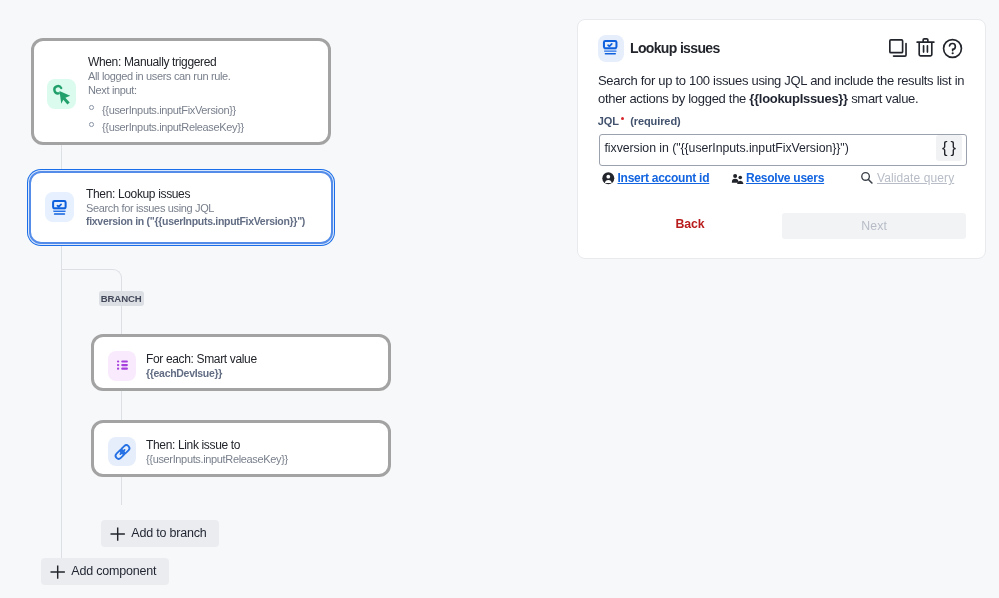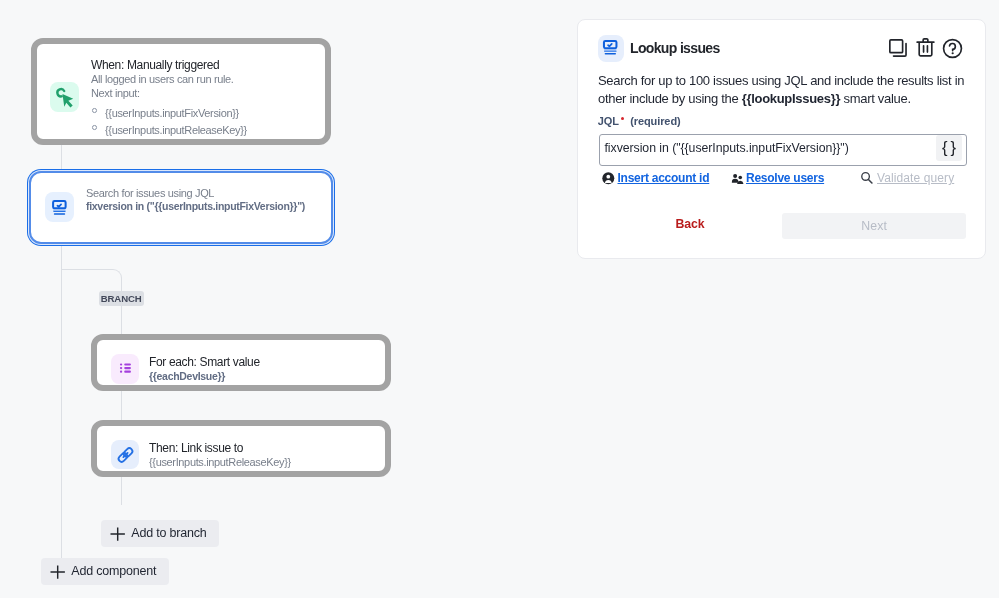--- a/index.html
+++ b/index.html
@@ -15,21 +15,21 @@
   }
   .abs { position: absolute; }
 
   
   .vline { position:absolute; width:1px; background:#dcdfe4; }
   .elbow { position:absolute; border-top:1px solid #dcdfe4; border-right:1px solid #dcdfe4;
            border-top-right-radius:9px; }
 
   
   .card {
-    position:absolute; background:#fff; border:6px solid #a3a3a3; border-radius:12px;
+    position:absolute; background:#fff; border:3px solid #a3a3a3; border-radius:12px;
   }
   .card.sel { border:2px solid #538ce9; box-shadow: 0 0 0 1px #dce7fb, 0 0 0 2px #1a6ee8; border-radius:12px; }
   .icon-box { position:absolute; border-radius:8px; }
   .icon-box svg { display:block; }
   .card-title { font-size:12px; color:#22252b; line-height:15px; letter-spacing:-0.35px; white-space:nowrap; }
   .card-sub { font-size:11px; color:#787f8b; line-height:13.8px; letter-spacing:-0.35px; white-space:nowrap; }
   .card-bold { font-size:10.5px; color:#626d84; line-height:13.5px; font-weight:700; letter-spacing:-0.3px; white-space:nowrap; }
   .bullet-row { font-size:11px; color:#787f8b; line-height:17px; position:relative; letter-spacing:-0.35px; white-space:nowrap; }
   .bullet-row .bul { position:absolute; left:1px; top:3.7px; width:4.6px; height:4.6px;
       border:1px solid #8b95a6; border-radius:50%; font-size:0; color:transparent; box-sizing:border-box; }
@@ -104,20 +104,21 @@
   <div class="icon-box" style="background:#e6f0fe; left:14px; top:19px; width:29px; height:30px;">
     <svg width="29" height="29" viewBox="0 0 24 24" preserveAspectRatio="none" style="margin-top:0.5px">
       <rect x="6.71" y="6.67" width="10.35" height="6.03" rx="1.15" fill="none" stroke="#0e60dd" stroke-width="1.68"></rect>
       <path d="M10.25 10.5 L11.35 11.4 L13.3 9.45" fill="none" stroke="#0e60dd" stroke-width="1.45" stroke-linecap="round" stroke-linejoin="round"></path>
       <rect x="6.75" y="13.55" width="10.3" height="1.35" rx="0.3" fill="#92b9f3"></rect>
       <rect x="6.79" y="14.8" width="10.34" height="0.96" rx="0.4" fill="#2472e6"></rect>
       <rect x="7.29" y="16.72" width="9.43" height="1.2" rx="0.6" fill="#0e60dd"></rect>
     </svg>
   </div>
   <div class="abs" style="left:55px; top:13.5px;">
+    <div class="card-title">Then: Lookup issues</div>
     <div class="card-sub">Search for issues using JQL</div>
     <div class="card-bold">fixversion in ("{{userInputs.inputFixVersion}}")</div>
   </div>
 </div>
 
 <div class="branch-badge" style="left:98.7px; top:290.7px; width:44.9px; height:15.8px;">BRANCH</div>
 
 <div class="card" style="left:91px; top:334px; width:300px; height:57px;">
   <div class="icon-box" style="background:#f9ebfd; left:13.5px; top:14px; width:28.8px; height:29.8px;">
     <svg width="29" height="30" viewBox="0 0 24 24">
@@ -189,21 +190,21 @@
     <path d="M9.8 10.0 v7.2 M14.2 10.0 v7.2" stroke="#22252b" stroke-width="1.9" stroke-linecap="round"></path>
   </svg>
   <svg class="abs" style="left:364px; top:17.5px;" width="21" height="21" viewBox="0 0 24 24">
     <circle cx="12" cy="12" r="10.2" fill="none" stroke="#22252b" stroke-width="1.9"></circle>
     <path d="M8.6 9.1 a3.35 3.35 0 1 1 3.6 3.9 v1.6" fill="none" stroke="#22252b" stroke-width="1.9" stroke-linecap="round"></path>
     <circle cx="12.2" cy="17.4" r="1.25" fill="#22252b"></circle>
   </svg>
 
   <div class="panel-desc abs" style="left:20px; top:52px; width:378px;">
     <span>Search for up to 100 issues using JQL and include the results list in</span>
-    <span>other include by using the </span><b>{{lookupIssues}}</b><span> smart value.</span>
+    <span>other actions by logged the </span><b>{{lookupIssues}}</b><span> smart value.</span>
   </div>
 
   <div class="abs" style="left:19.7px; top:90.5px;">
     <span class="field-label">JQL</span><span class="req-star">*</span> <span class="field-label">(required)</span>
   </div>
   <div class="jql-input" style="left:21px; top:113.5px; width:367.5px; height:32px;">
     <span class="jql-text" style="left:4.5px; top:6.5px;">fixversion in ("{{userInputs.inputFixVersion}}")</span>
     <div class="sv-btn" style="right:3.3px; top:0.2px; width:26px; height:26px;">{ }</div>
   </div>
 

